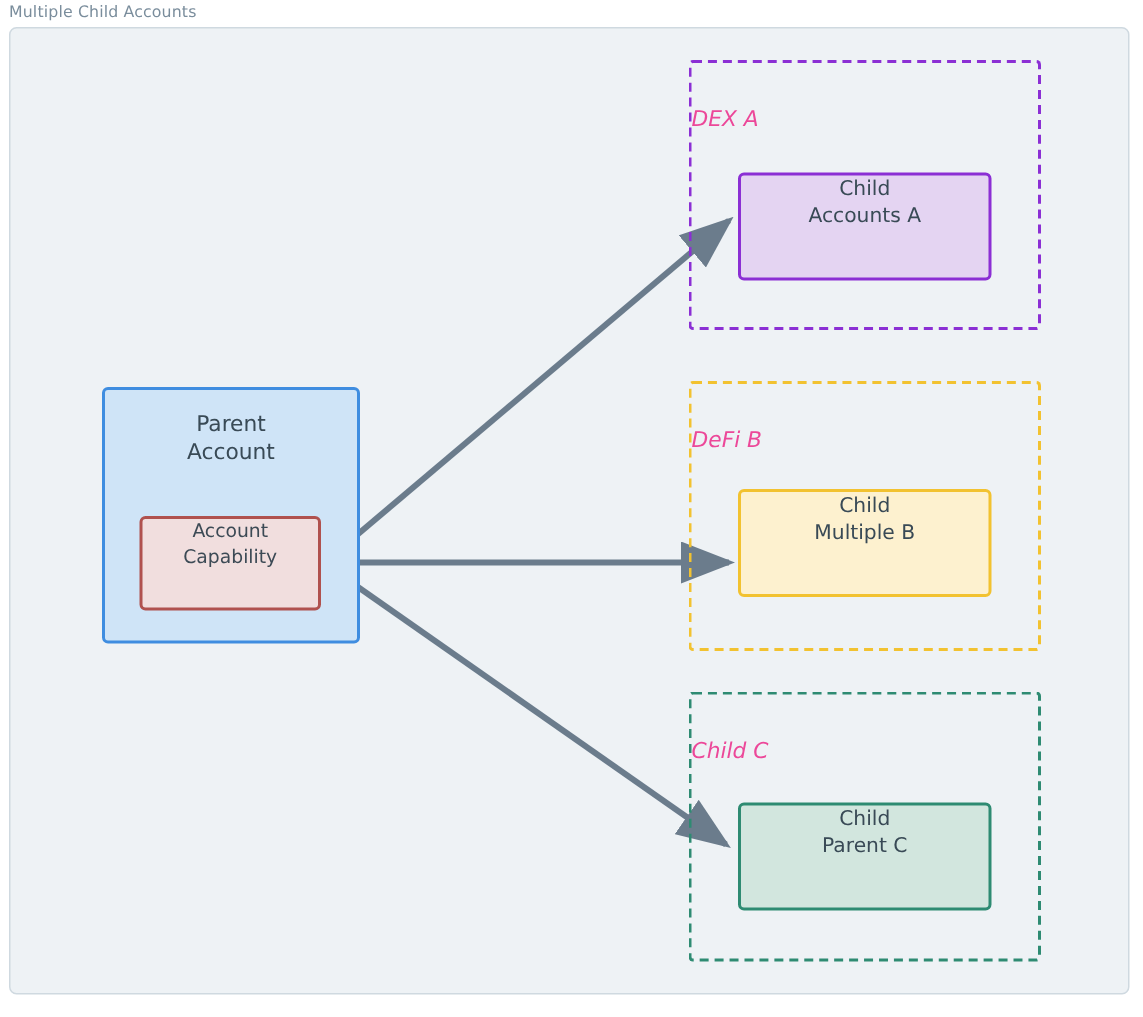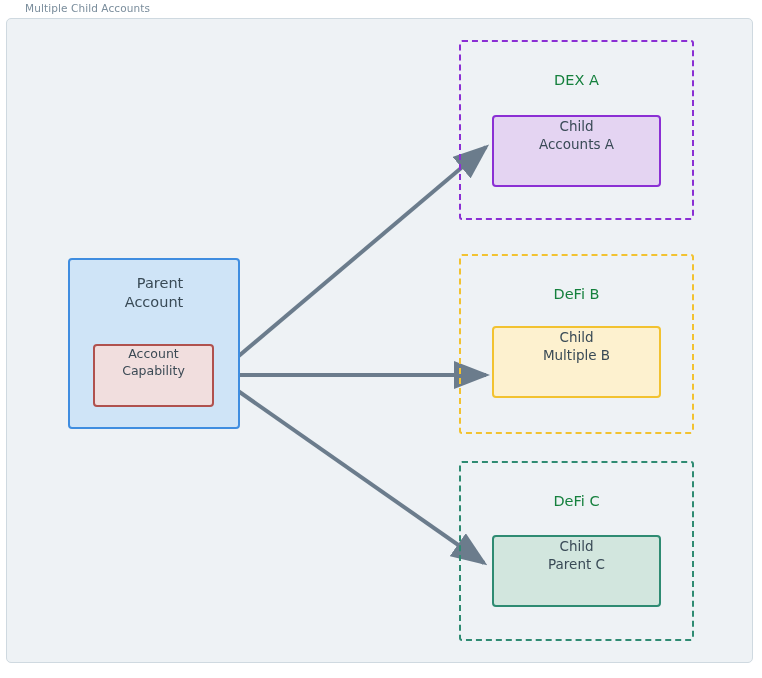--- a/index.html
+++ b/index.html
@@ -17,21 +17,20 @@
   }
   
   #frame-label {
     position: absolute;
     left: 6px;
     top: 2px;
     font-size: 10.5px;
     color: #7a8d9c;
     letter-spacing: 0.1px;
     white-space: nowrap;
-    margin-left: 19px;
   }
   #frame {
     position: absolute;
     left: 6px;
     top: 18px;
     width: 747px;
     height: 645px;
     box-sizing: border-box;
     background: #eef2f5;
     border: 1px solid #cfd9e0;
@@ -58,43 +57,42 @@
     box-sizing: border-box;
     border-width: 2px;
     border-style: dashed;
     border-radius: 3px;
     background: transparent;
   }
   .group-title {
     position: absolute;
     left: 0;
     right: 0;
-    text-align: center;
     font-size: 14.5px;
-    color: #15803d;
+    color: #ec4899;
     white-space: nowrap;
+    font-style: italic;
   }
   
   #parent-account {
     left: 68px;
     top: 258px;
     width: 172px;
     height: 171px;
     background: #cfe4f7;
     border-color: #3f8de0;
     border-width: 2px;
     border-style: solid;
     border-radius: 4px;
     justify-content: flex-start;
     padding-top: 14px;
   }
   #parent-account-label {
     font-size: 14.5px;
     color: #394a56;
-    text-align: right;
   }
   #account-capability {
     left: 93px;
     top: 344px;
     width: 121px;
     height: 63px;
     background: #f1dede;
     border-color: #b0514e;
   }
   #account-capability-label {
@@ -178,21 +176,21 @@
     <div class="group-title" id="group-defi-b-title">DeFi B</div>
   </div>
   <div class="box solid-box" id="child-account-b">
     <div class="child-label">
       <div>Child</div>
       <div>Multiple B</div>
     </div>
   </div>
 
   <div class="dash-group" id="group-game-c">
-    <div class="group-title" id="group-game-c-title">DeFi C</div>
+    <div class="group-title" id="group-game-c-title">Child C</div>
   </div>
   <div class="box solid-box" id="child-account-c">
     <div class="child-label">
       <div>Child</div>
       <div>Parent C</div>
     </div>
   </div>
 
 </div>
 

